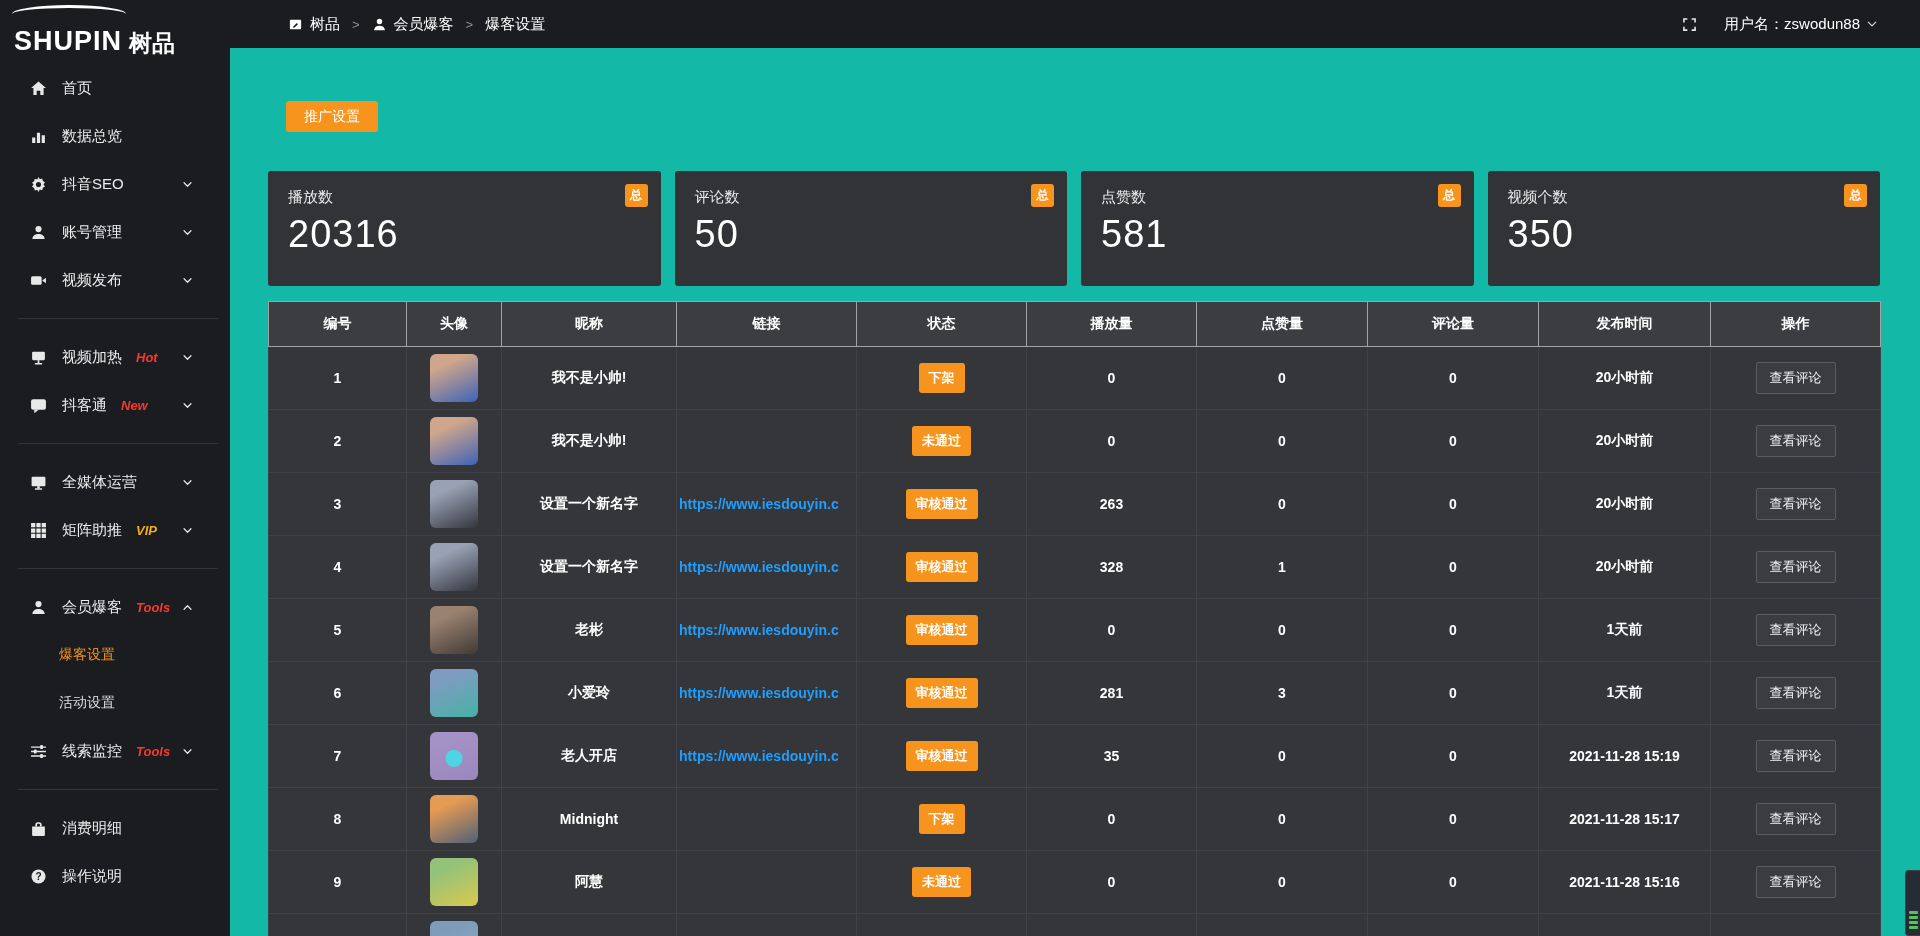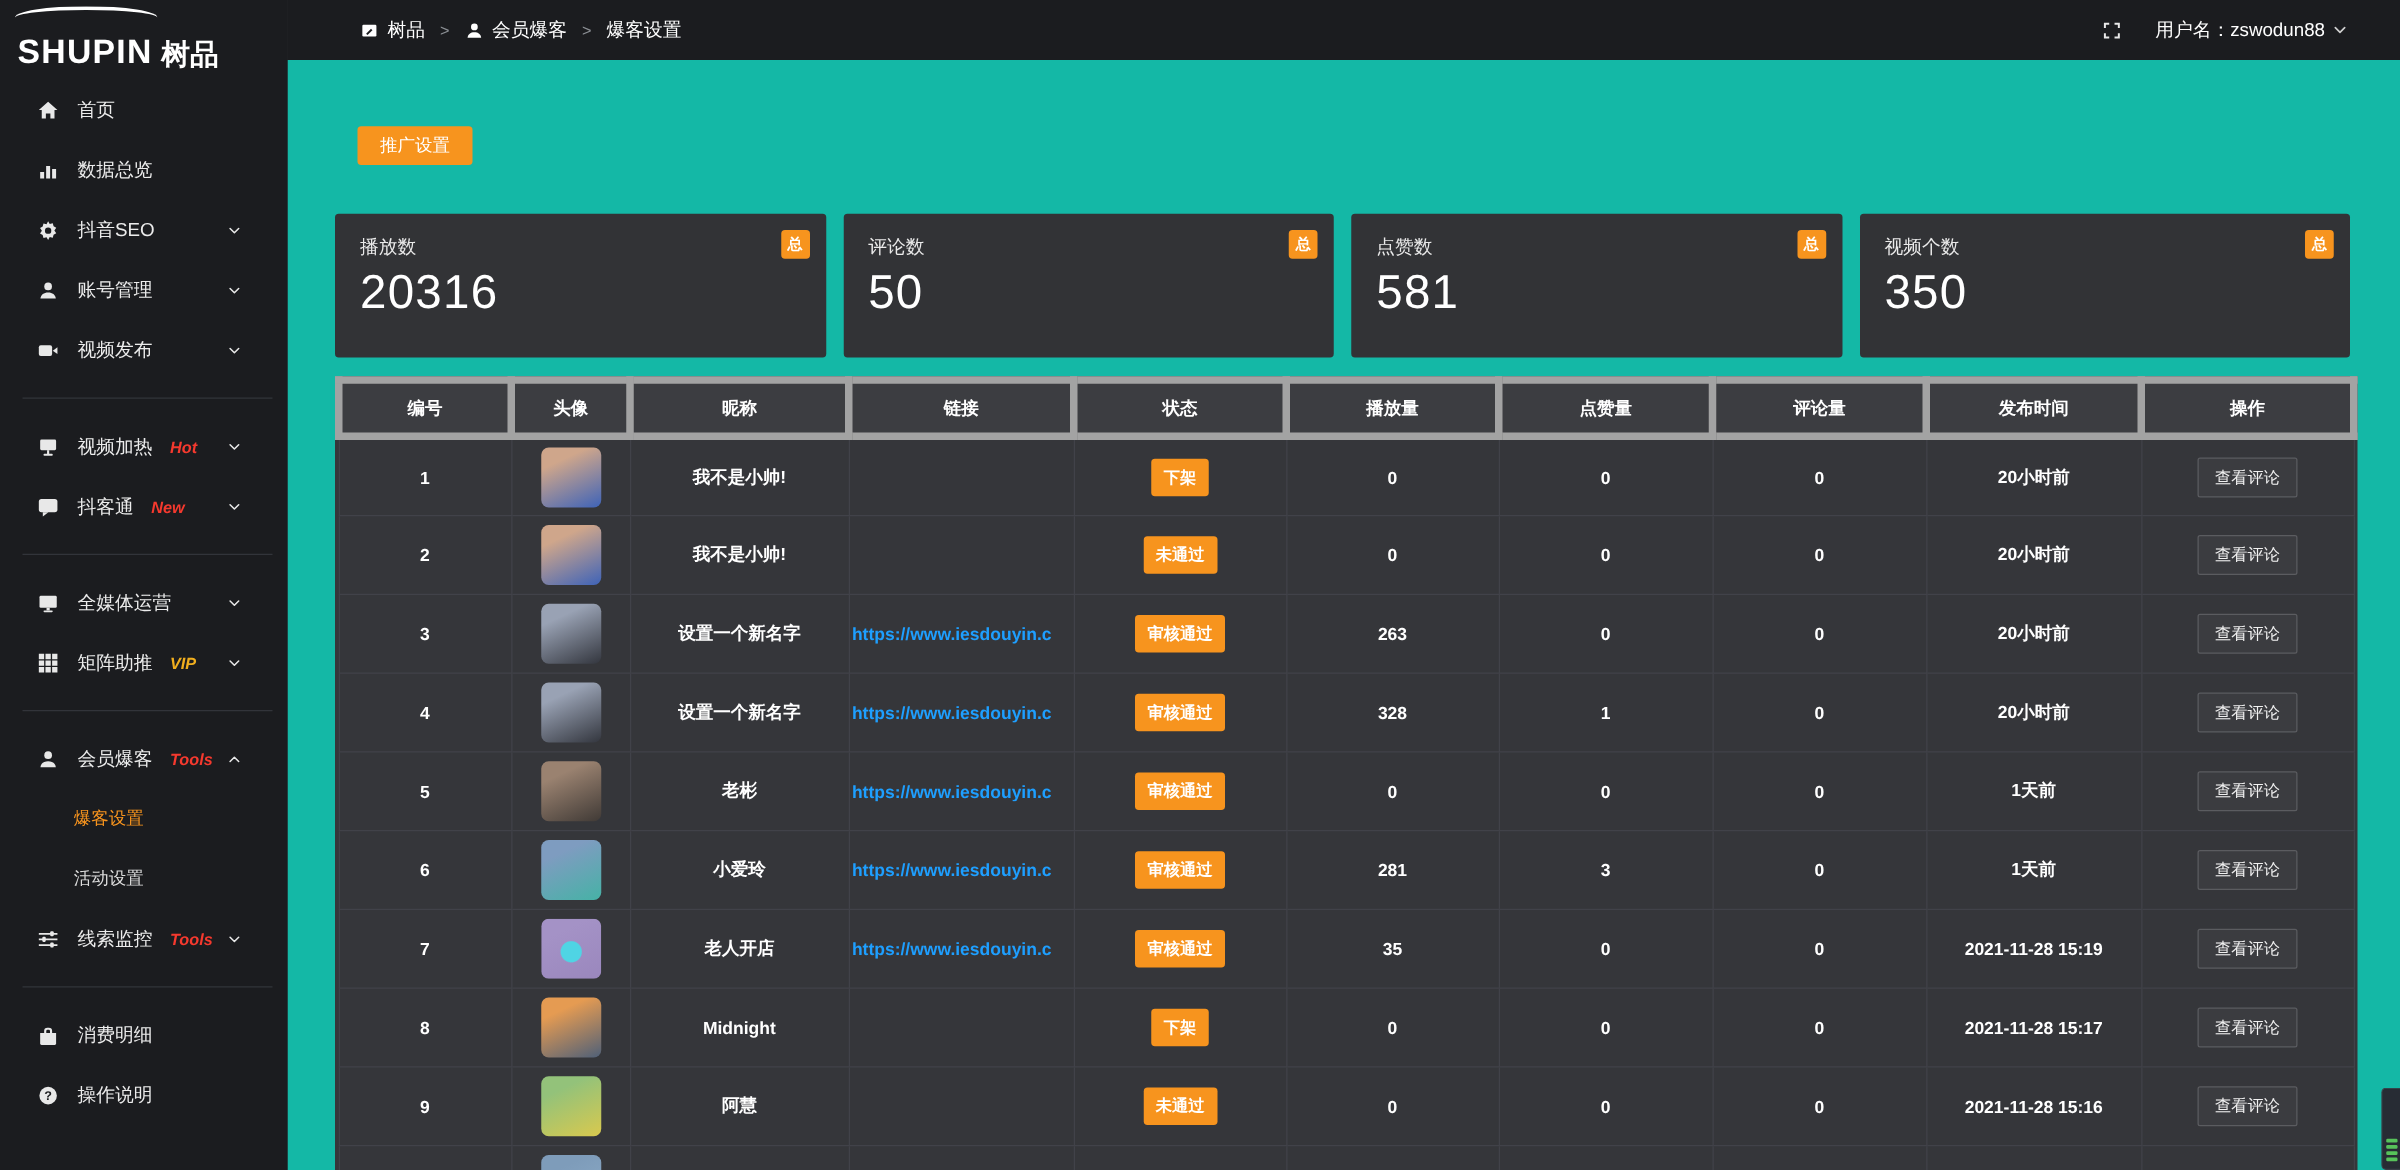--- a/index.html
+++ b/index.html
@@ -50,21 +50,21 @@
   .card { flex:1; height:115px; background:#323336; border-radius:3px; position:relative; padding:17px 20px; }
   .card-label { font-size:15px; color:#eaeaea; }
   .card-value { font-size:38px; font-weight:300; margin-top:6px; letter-spacing:1px; }
   .card-badge { position:absolute; top:13px; right:13px; width:23px; height:23px; background:#f7941e;
                 border-radius:3px; display:flex; align-items:center; justify-content:center;
                 font-size:12px; font-weight:bold; }
 
   .table-wrap { margin:15px 40px 0 38px; }
   table.data-table { width:100%; border-collapse:collapse; table-layout:fixed; background:#35363a; }
   .data-table th { height:45px; background:#3c3d41; font-size:14px; font-weight:bold; color:#fff;
-                   border:6px solid #a3a3a3; }
+                   border:1px solid #a3a3a3; }
   .data-table td { height:63px; text-align:center; font-size:14px; font-weight:bold; color:#fff;
                    border:1px solid #414249; padding:0; overflow:hidden; }
   .avatar { width:48px; height:48px; border-radius:6px; margin:0 auto; }
   .link-text { color:#1e9fff; display:block; white-space:nowrap; overflow:hidden; text-align:left;
                padding-left:2px; cursor:pointer; }
   .status-btn { display:inline-block; background:#f7941e; border-radius:3px; padding:6px 10px;
                 font-size:13px; font-weight:bold; cursor:pointer; }
   .action-btn { background:#3b3c40; border:1px solid #5b5c60; color:#f0f0f0; border-radius:2px;
                 padding:6px 13px; font-size:13px; cursor:pointer; font-family:inherit; }
 

